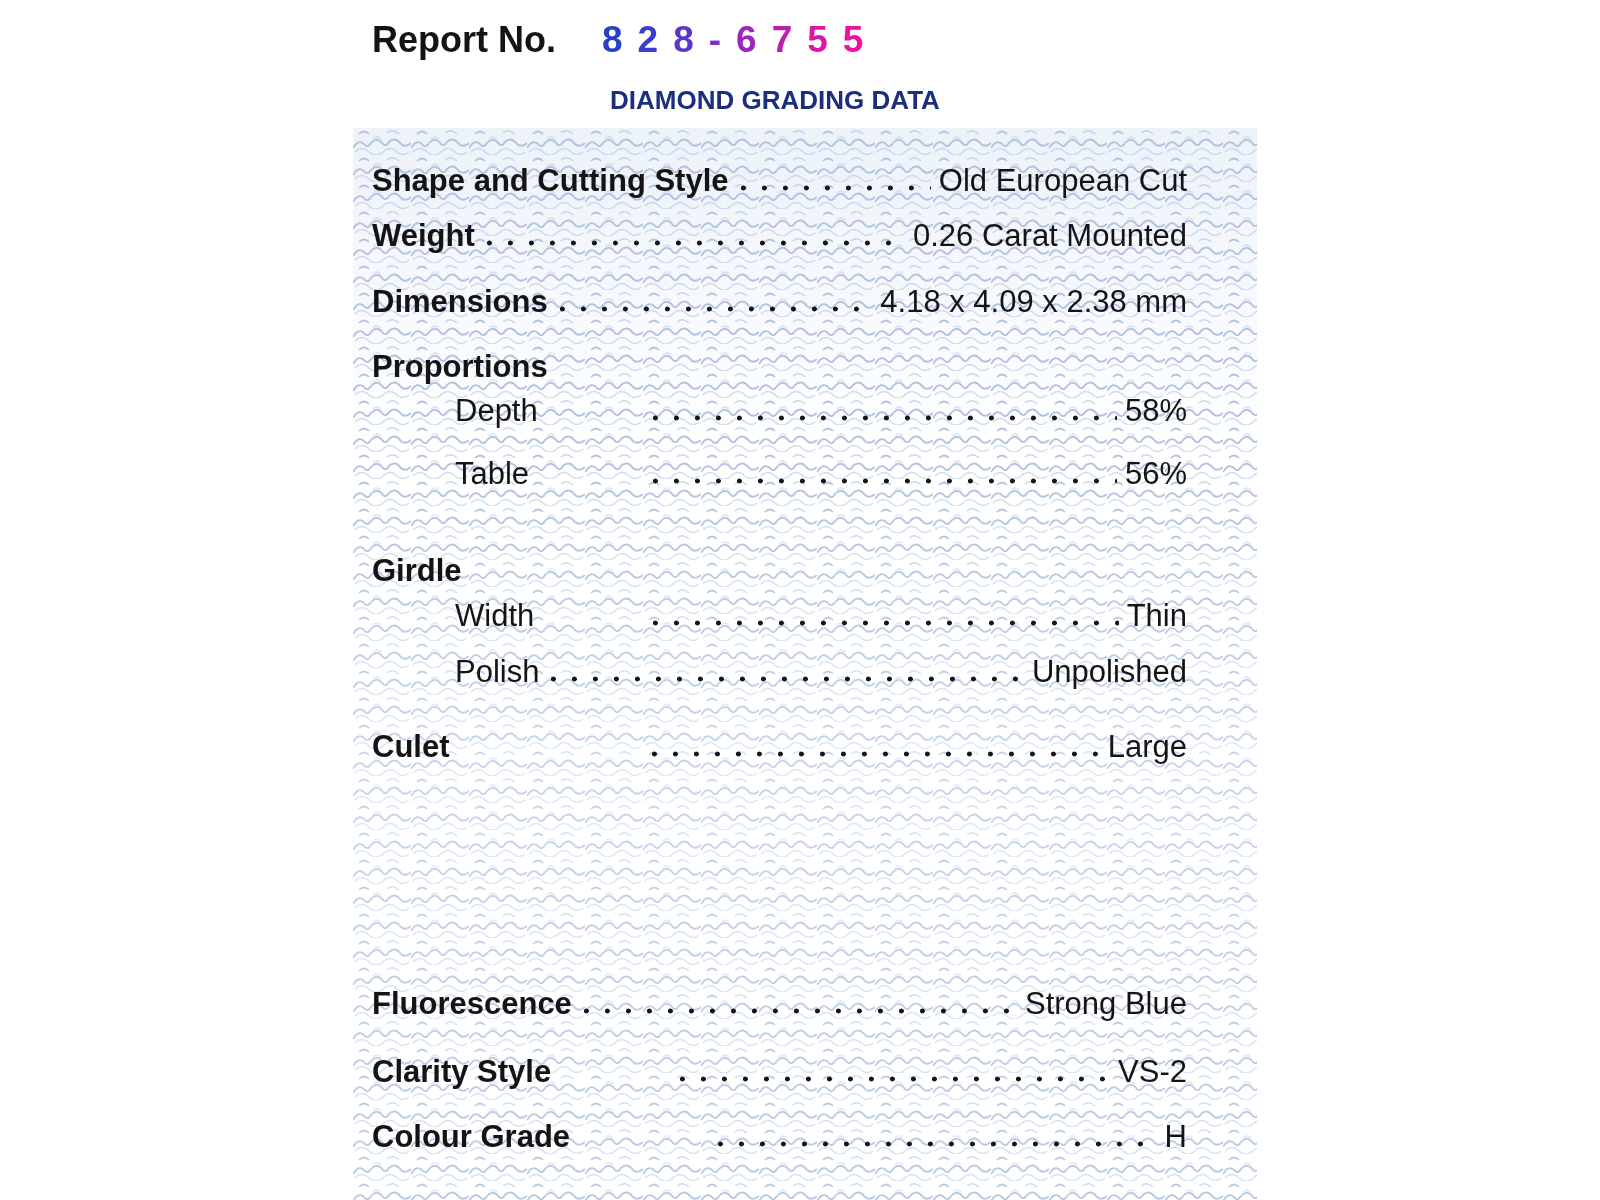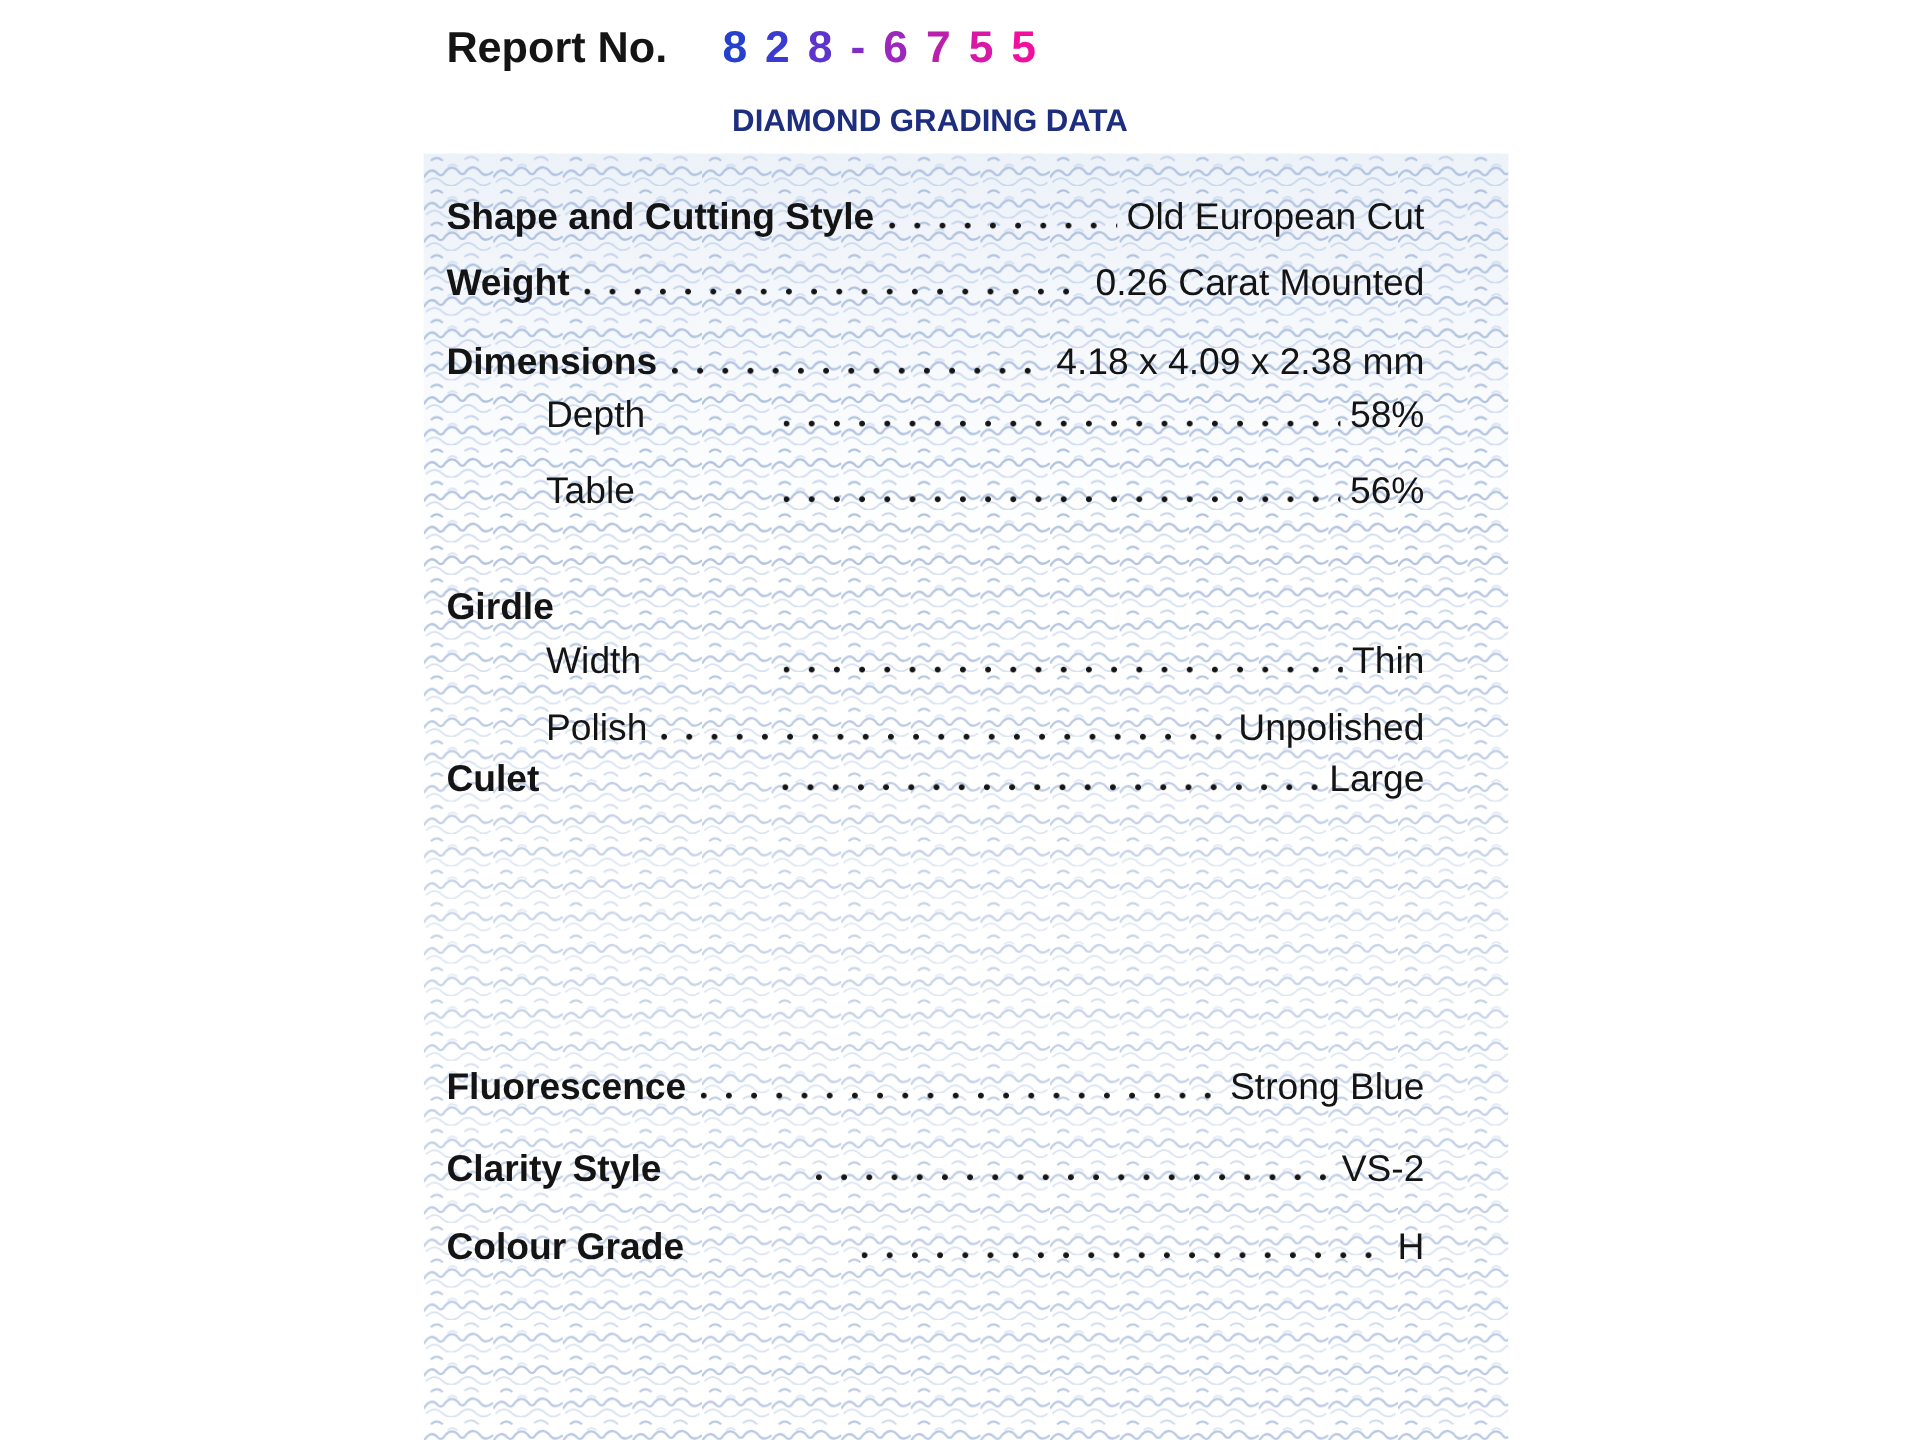--- a/index.html
+++ b/index.html
@@ -72,21 +72,21 @@
   
   .row-shape{margin-top:0;}
   .row-weight{margin-top:13px;}
   .row-dimensions{margin-top:24px;}
   .row-proportions{margin-top:23px;}
   .row-depth{margin-top:2px;}
   .row-table{margin-top:21px;}
   .row-girdle{margin-top:55px;}
   .row-girdlewidth{margin-top:3px;}
   .row-polish{margin-top:14px;}
-  .row-culet{}
+  .row-culet{margin-top:33px;}
   .row-fluorescence{margin-top:215px;}
   .row-clarity{margin-top:26px;}
   .row-colour{margin-top:23px;}
   
   .row-depth .lbl,.row-table .lbl,.row-girdlewidth .lbl{margin-left:83px;width:186px;}
   .row-polish .lbl{margin-left:83px;}
   .row-culet .lbl{width:268px;}
   .row-clarity .lbl{width:296px;}
   .row-colour .lbl{width:334px;}
 </style>
@@ -131,20 +131,23 @@
         <span class="dots"></span>
         <span class="val">0.26 Carat Mounted</span>
       </div>
 
       <div class="row row-dimensions">
         <span class="lbl">Dimensions</span>
         <span class="dots"></span>
         <span class="val">4.18 x 4.09 x 2.38 mm</span>
       </div>
 
+      <div class="row section row-proportions">
+        <span class="lbl">Proportions</span>
+      </div>
 
       <div class="row row-depth">
         <span class="lbl sublbl">Depth</span>
         <span class="dots"></span>
         <span class="val">58%</span>
       </div>
 
       <div class="row row-table">
         <span class="lbl sublbl">Table</span>
         <span class="dots"></span>

